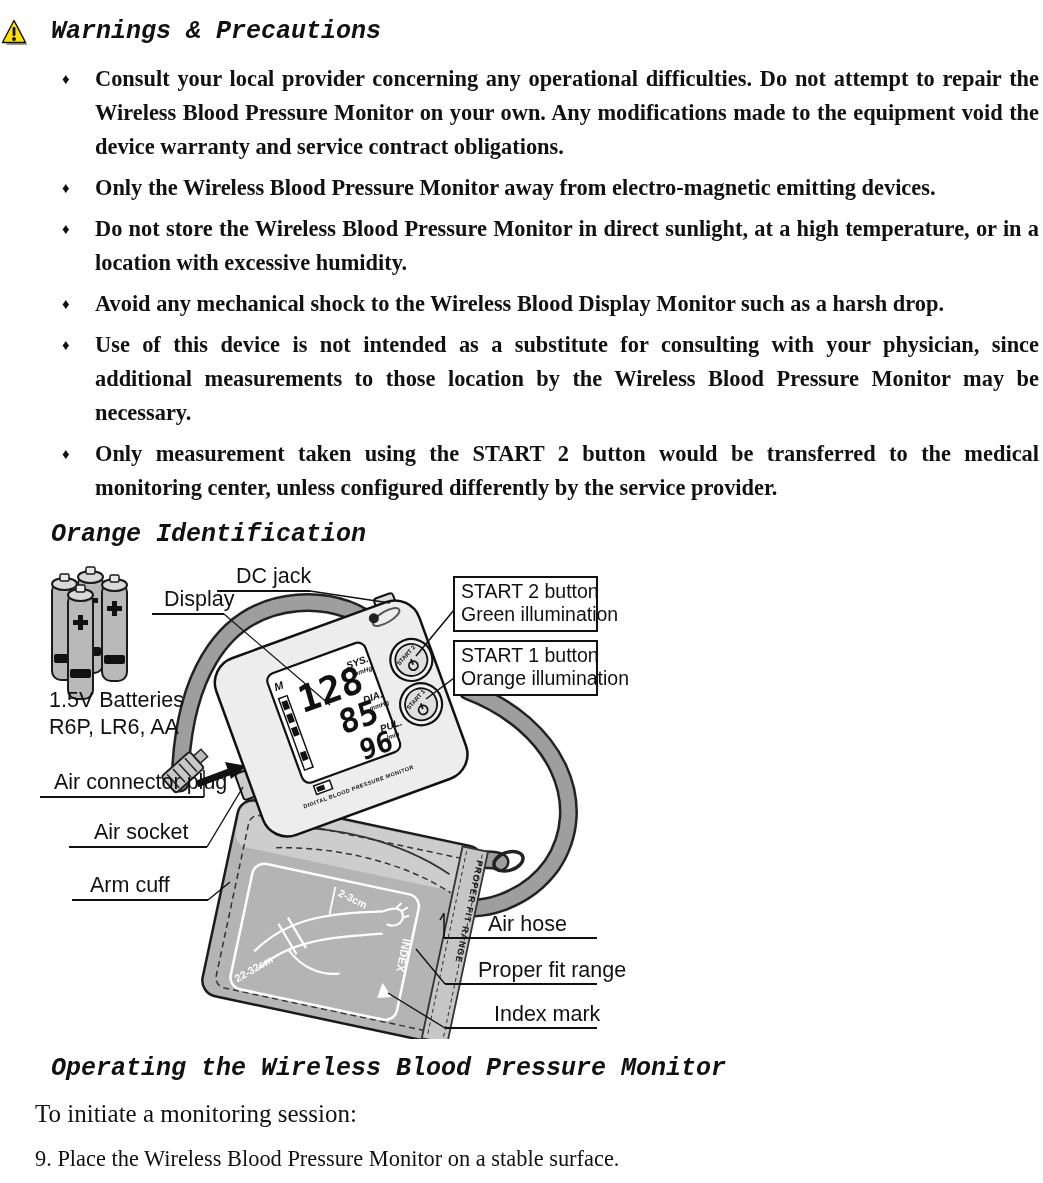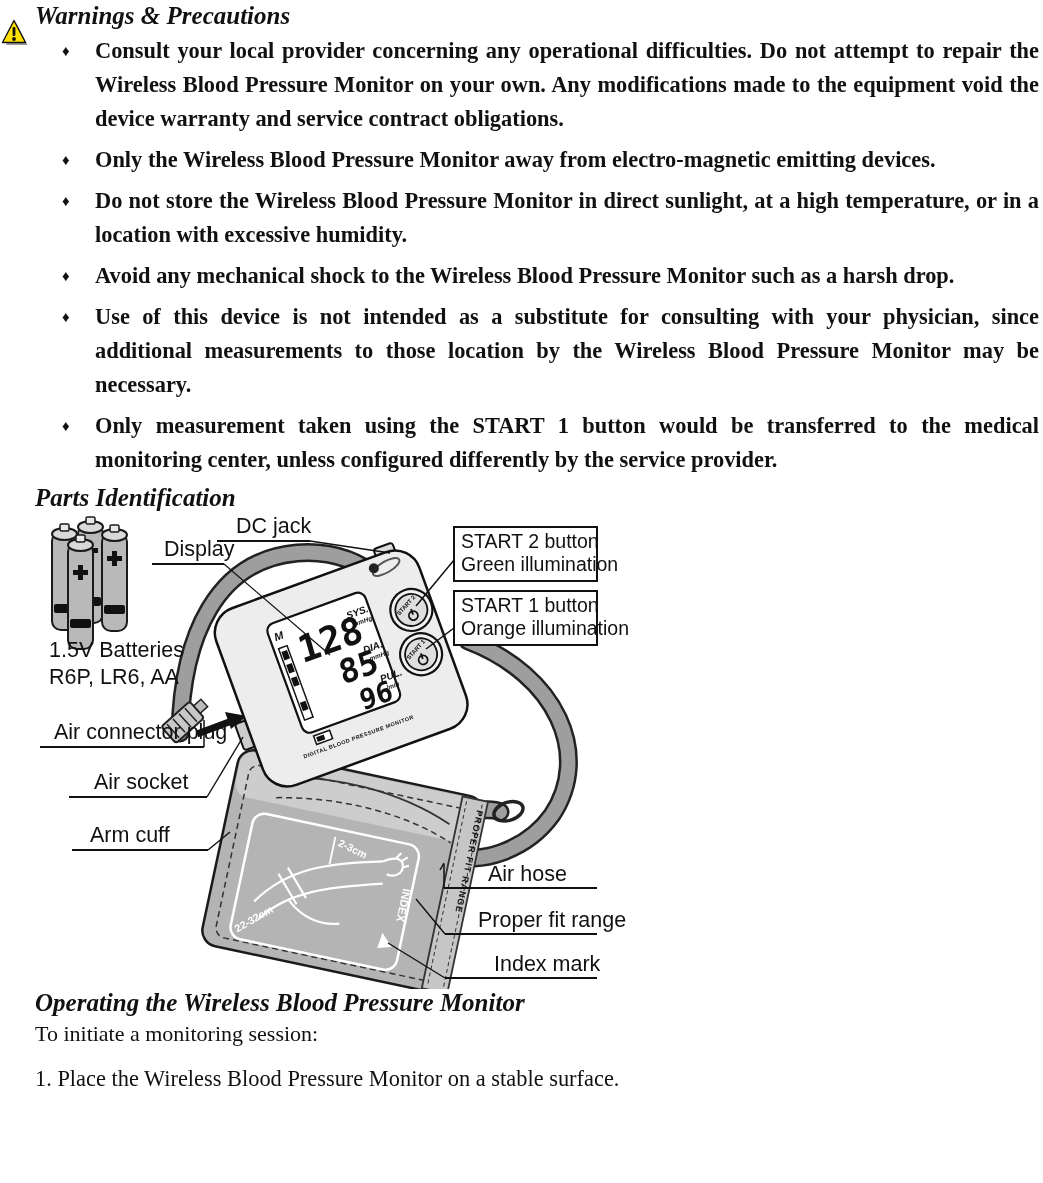--- a/index.html
+++ b/index.html
@@ -6,37 +6,37 @@
   .page{
     position:relative;
     width:1043px;height:1183px;
     background:#fff;color:#111;
     font-family:"Liberation Serif", serif;
     overflow:hidden;
     box-sizing:border-box;
     padding:2px 4px 0 35px;
   }
   h1.doc-h{
-    font-size:25px;line-height:28px;margin:0;padding:0;
+    font-size:25px;line-height:28px;margin:16px;padding:0;
     font-weight:bold;font-style:italic;
-    font-family:Liberation Serif, serif;
+    font-family:Liberation Mono, monospace;
   }
   .warn-icon{position:absolute;left:1px;top:19px;width:27px;height:27px;}
   ul.warn-list{list-style:none;margin:4px 0 0 0;padding:0;}
   ul.warn-list li{
     position:relative;padding-left:60px;margin:0 0 7px 0;
     font-size:22.4px;line-height:34px;
   }
   ul.warn-list .blt{position:absolute;left:27px;top:0;font-size:15px;}
   ul.warn-list .blt-text{display:block;text-align:justify;font-weight:bold;}
   .parts-h{margin-top:6px;}
   .diagram{position:relative;width:1004px;height:474px;margin-top:3px;}
   .diagram svg{position:absolute;left:-3px;top:0;}
   .op-h{margin-top:21px;}
-  .op-intro{font-size:22px;line-height:30px;margin:2px 0 0 0;}
+  .op-intro{font-size:25px;line-height:30px;margin:2px 0 0 0;}
   .op-step{font-size:22.4px;line-height:30px;margin:15px 0 0 0;}
 </style>
 </head>
 <body>
 
 <div class="page">
 
   <span class="warn-icon">
     <svg width="27" height="27" viewBox="0 0 27 27">
       <polygon points="15.5,4.5 26.5,26 5,26" fill="#9a9a9a"></polygon>
@@ -56,33 +56,33 @@
     <li>
       <span class="blt">♦</span>
       <span class="blt-text">Only the Wireless Blood Pressure Monitor away from electro-magnetic emitting devices.</span>
     </li>
     <li>
       <span class="blt">♦</span>
       <span class="blt-text">Do not store the Wireless Blood Pressure Monitor in direct sunlight, at a high temperature, or in a location with excessive humidity.</span>
     </li>
     <li>
       <span class="blt">♦</span>
-      <span class="blt-text">Avoid any mechanical shock to the Wireless Blood Pressure Monitor such as a harsh drop.</span>
+      <span class="blt-text">Avoid any mechanical shock to the Wireless Blood Display Monitor such as a harsh drop.</span>
     </li>
     <li>
       <span class="blt">♦</span>
       <span class="blt-text">Use of this device is not intended as a substitute for consulting with your physician, since additional measurements to those location by the Wireless Blood Pressure Monitor may be necessary.</span>
     </li>
     <li>
       <span class="blt">♦</span>
-      <span class="blt-text">Only measurement taken using the START 1 button would be transferred to the medical monitoring center, unless configured differently by the service provider.</span>
+      <span class="blt-text">Only measurement taken using the START 2 button would be transferred to the medical monitoring center, unless configured differently by the service provider.</span>
     </li>
   </ul>
 
-  <h1 class="doc-h parts-h">Parts Identification</h1>
+  <h1 class="doc-h parts-h">Orange Identification</h1>
 
   <div class="diagram">
   <svg width="600" height="474" viewBox="0 0 600 474" font-family="Liberation Sans, sans-serif">
 
     <g>
       <path d="M148,218 C150,120 185,45 265,38 C305,35 332,50 348,64" fill="none" stroke="#222" stroke-width="19" stroke-linecap="round"></path>
       <path d="M148,218 C150,120 185,45 265,38 C305,35 332,50 348,64" fill="none" stroke="#9e9e9e" stroke-width="14" stroke-linecap="round"></path>
       <path d="M436,126 C525,160 560,240 520,300 C495,335 445,352 420,338 C402,326 412,305 435,298 C448,294 462,294 468,297" fill="none" stroke="#222" stroke-width="19" stroke-linecap="round"></path>
       <path d="M436,126 C525,160 560,240 520,300 C495,335 445,352 420,338 C402,326 412,305 435,298 C448,294 462,294 468,297" fill="none" stroke="#9e9e9e" stroke-width="14" stroke-linecap="round"></path>
     </g>
@@ -261,15 +261,15 @@
 
       <text x="462" y="456" font-size="21.5">Index mark</text>
       <line x1="413" y1="463" x2="565" y2="463" stroke="#111" stroke-width="2"></line>
       <line x1="413" y1="463" x2="356" y2="428" stroke="#111" stroke-width="1.4"></line>
     </g>
   </svg>
   </div>
 
   <h1 class="doc-h op-h">Operating the Wireless Blood Pressure Monitor</h1>
   <p class="op-intro">To initiate a monitoring session:</p>
-  <p class="op-step">1. Place the Wireless Blood Pressure Monitor on a stable surface.</p>
+  <p class="op-step">9. Place the Wireless Blood Pressure Monitor on a stable surface.</p>
 
 </div>
 
 </body></html>

